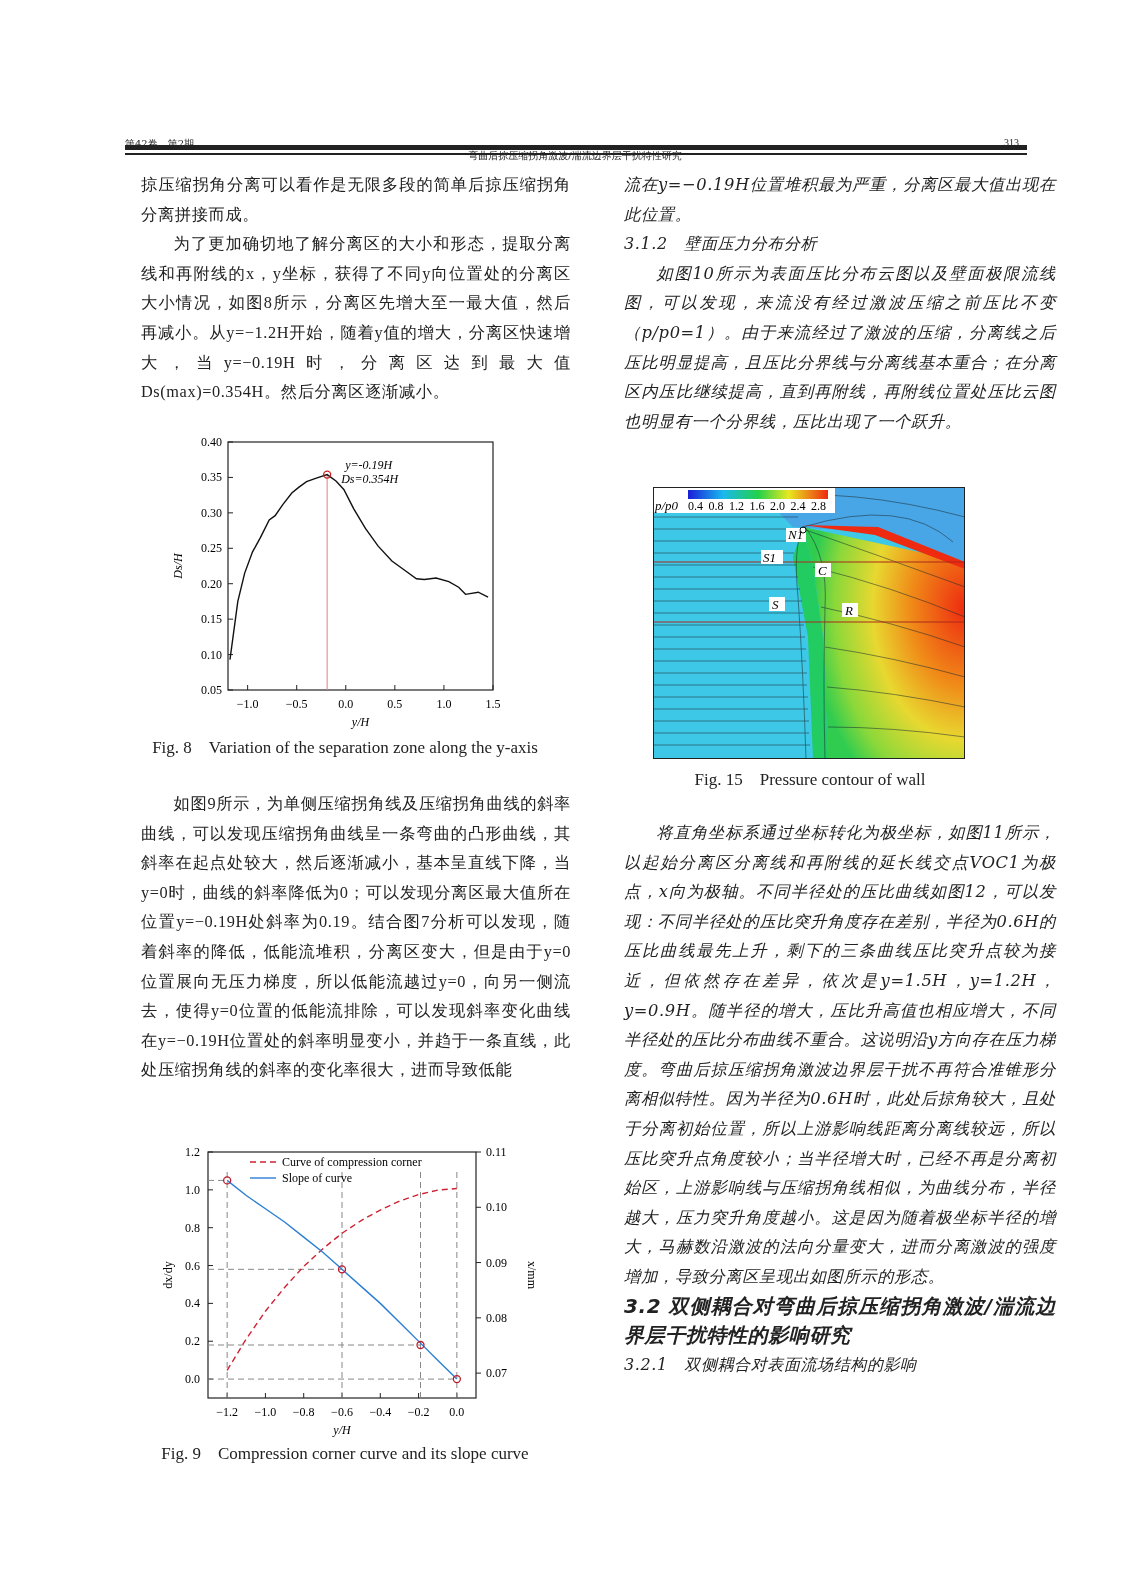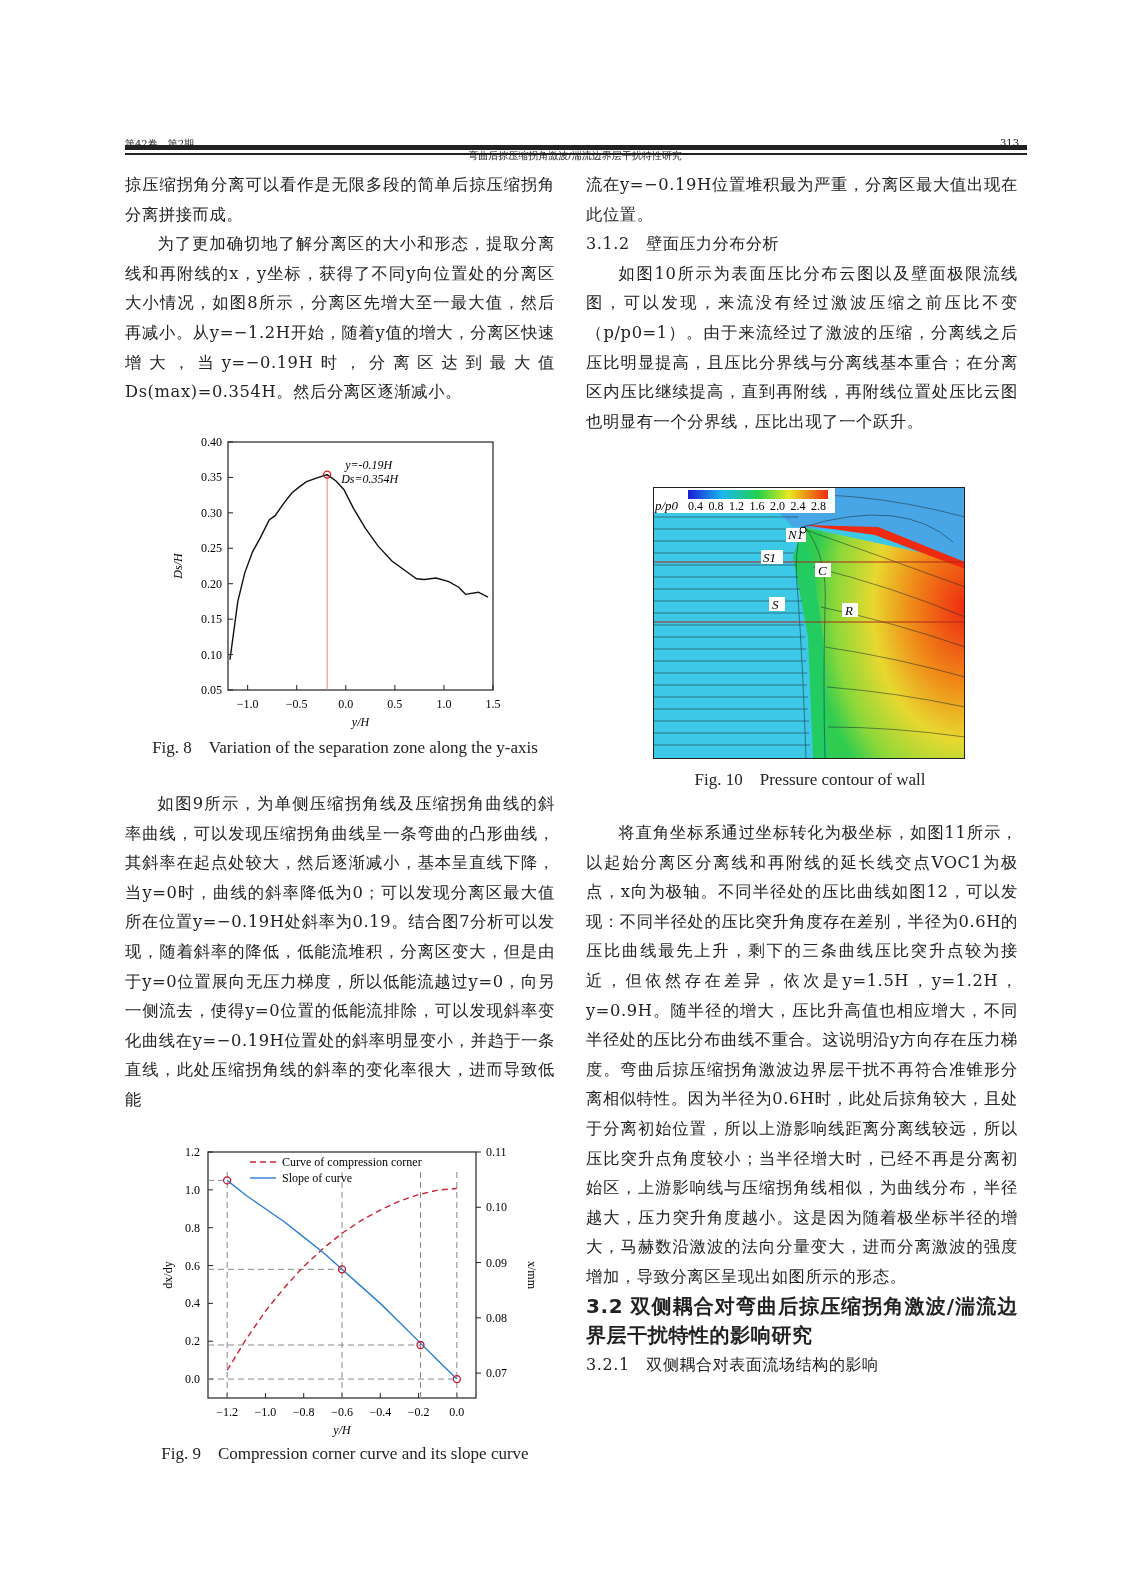--- a/index.html
+++ b/index.html
@@ -1,28 +1,28 @@
 <!DOCTYPE html>
 <html><head>
 <meta charset="utf-8">
 <style>
   html, body { margin:0; padding:0; background:#ffffff; }
   body { width:1134px; height:1591px; position:relative; overflow:hidden;
          font-family:"DejaVu Serif", serif; color:#222; }
   .hdr { position:absolute; top:135px; left:125px; width:900px; height:26px; font-size:10px; }
   .hdr .l { position:absolute; left:0; top:2px; }
   .hdr .c { position:absolute; left:0; right:0; text-align:center; top:2px;margin-top:12px; }
-  .hdr .r { position:absolute; right:6px; top:2px; }
+  .hdr .r { position:absolute; right:6px; top:2px;font-family:Liberation Serif, serif; }
   .rule1 { position:absolute; top:145px; left:125px; width:902px; height:5px; background:#222; }
   .rule2 { position:absolute; top:153px; left:125px; width:902px; height:1.5px; background:#222; }
   .col { position:absolute; font-size:16.3px; line-height:29.6px; letter-spacing:0.6px; text-align:justify; }
   .col p { margin:0; }
   .ind { text-indent:2em; }
-  .colL { left:125px; width:430px; }
-  .colR { left:586px; width:432px; }
+  .colL { left:141px; width:430px;font-family:Liberation Serif, serif; }
+  .colR { left:624px; width:432px;font-style:italic; }
   .h3 { font-size:16px; }
   .h2 { font-family:"DejaVu Sans", sans-serif; font-weight:bold; font-size:20px; line-height:29px; }
   .h2 .num { display:inline-block; width:44px; }
   .cap { position:absolute; font-family:"Liberation Serif", serif; font-weight:normal; font-size:17px; text-align:center; }
   svg text { font-family:"Liberation Serif", serif; }
 </style>
 </head>
 <body>
 
 <div class="hdr">
@@ -228,21 +228,21 @@
     <rect x="189" y="116" width="16" height="14" fill="#fff"></rect>
     <text class="lbl" x="135" y="52">N1</text>
     <text class="lbl" x="110" y="75">S1</text>
     <text class="lbl" x="165" y="88">C</text>
     <text class="lbl" x="119" y="122">S</text>
     <text class="lbl" x="192" y="128">R</text>
   </g>
   <circle cx="150" cy="43" r="3" fill="none" stroke="#111"></circle>
   <rect x="0.5" y="0.5" width="311" height="271" fill="none" stroke="#222"></rect>
 </svg>
-<div class="cap" style="left:600px; top:768px; width:420px;">Fig. 10　Pressure contour of wall</div>
+<div class="cap" style="left:600px; top:768px; width:420px;">Fig. 15　Pressure contour of wall</div>
 
 <div class="col colR" style="top:818px;">
   <p class="ind">将直角坐标系通过坐标转化为极坐标，如图11所示，以起始分离区分离线和再附线的延长线交点VOC1为极点，x向为极轴。不同半径处的压比曲线如图12，可以发现：不同半径处的压比突升角度存在差别，半径为0.6H的压比曲线最先上升，剩下的三条曲线压比突升点较为接近，但依然存在差异，依次是y=1.5H，y=1.2H，y=0.9H。随半径的增大，压比升高值也相应增大，不同半径处的压比分布曲线不重合。这说明沿y方向存在压力梯度。弯曲后掠压缩拐角激波边界层干扰不再符合准锥形分离相似特性。因为半径为0.6H时，此处后掠角较大，且处于分离初始位置，所以上游影响线距离分离线较远，所以压比突升点角度较小；当半径增大时，已经不再是分离初始区，上游影响线与压缩拐角线相似，为曲线分布，半径越大，压力突升角度越小。这是因为随着极坐标半径的增大，马赫数沿激波的法向分量变大，进而分离激波的强度增加，导致分离区呈现出如图所示的形态。</p>
   <div class="h2">
     <span class="num">3.2</span><span>双侧耦合对弯曲后掠压缩拐角激波/湍流边界层干扰特性的影响研究</span>
   </div>
   <p class="h3">3.2.1　双侧耦合对表面流场结构的影响</p>
 </div>
 
 </body></html>

